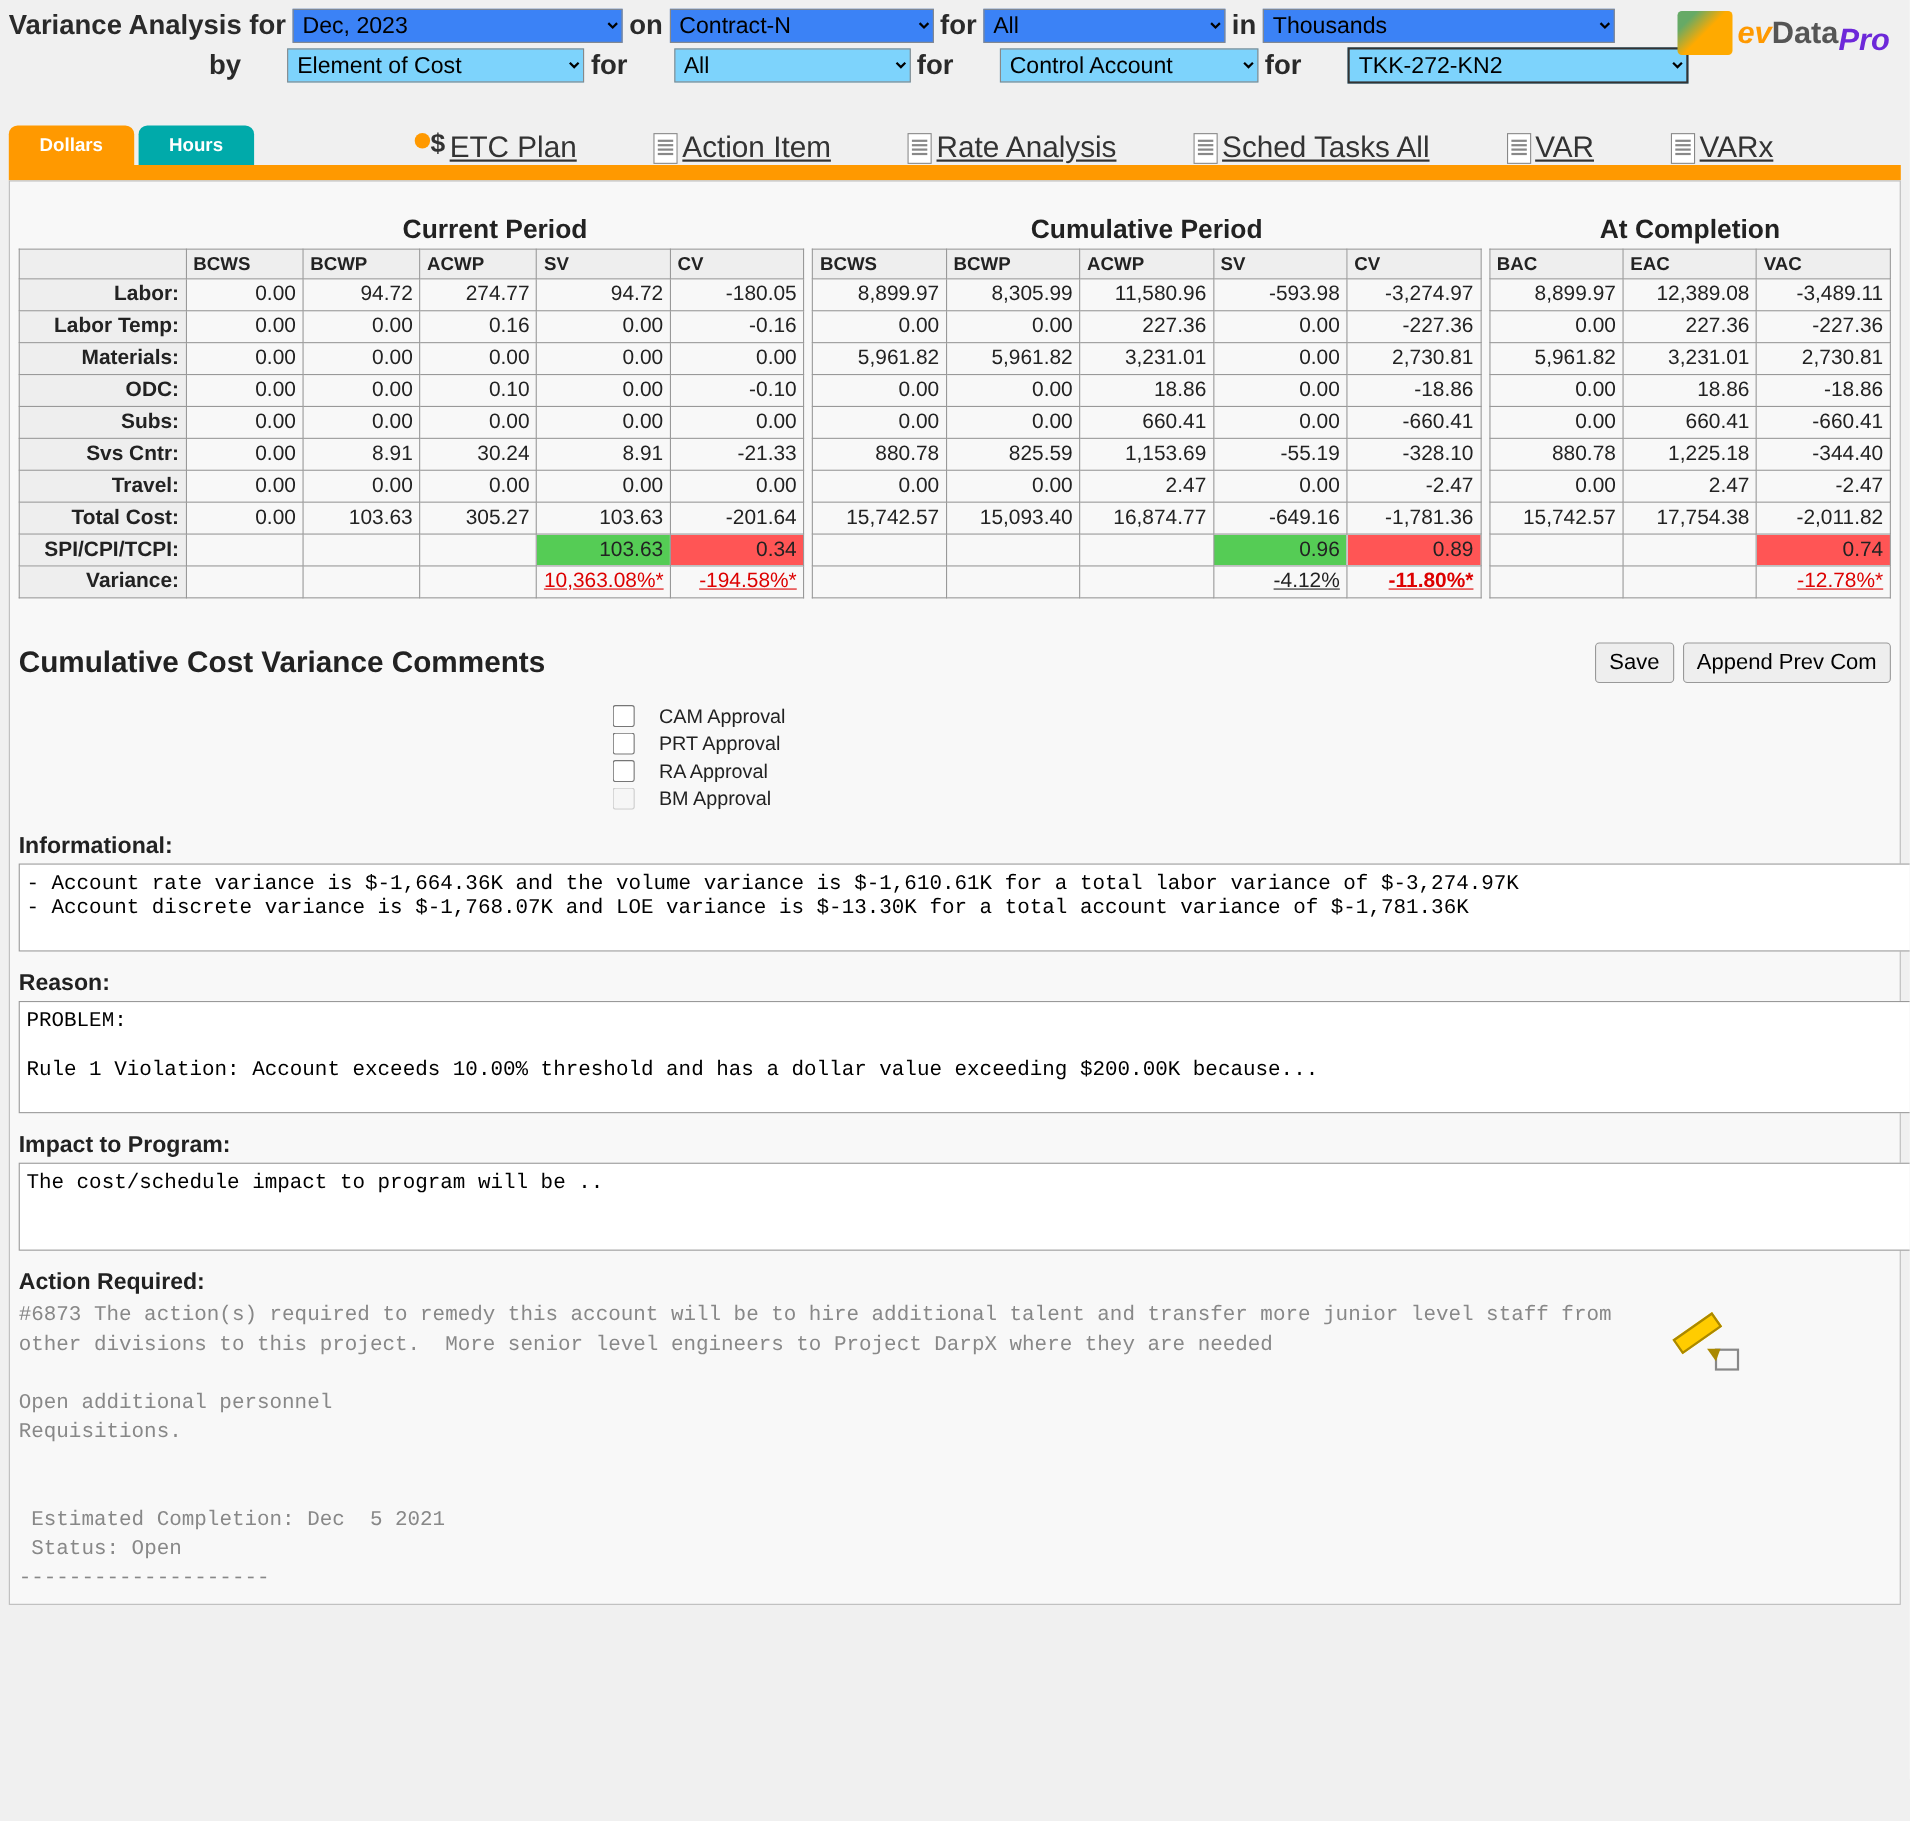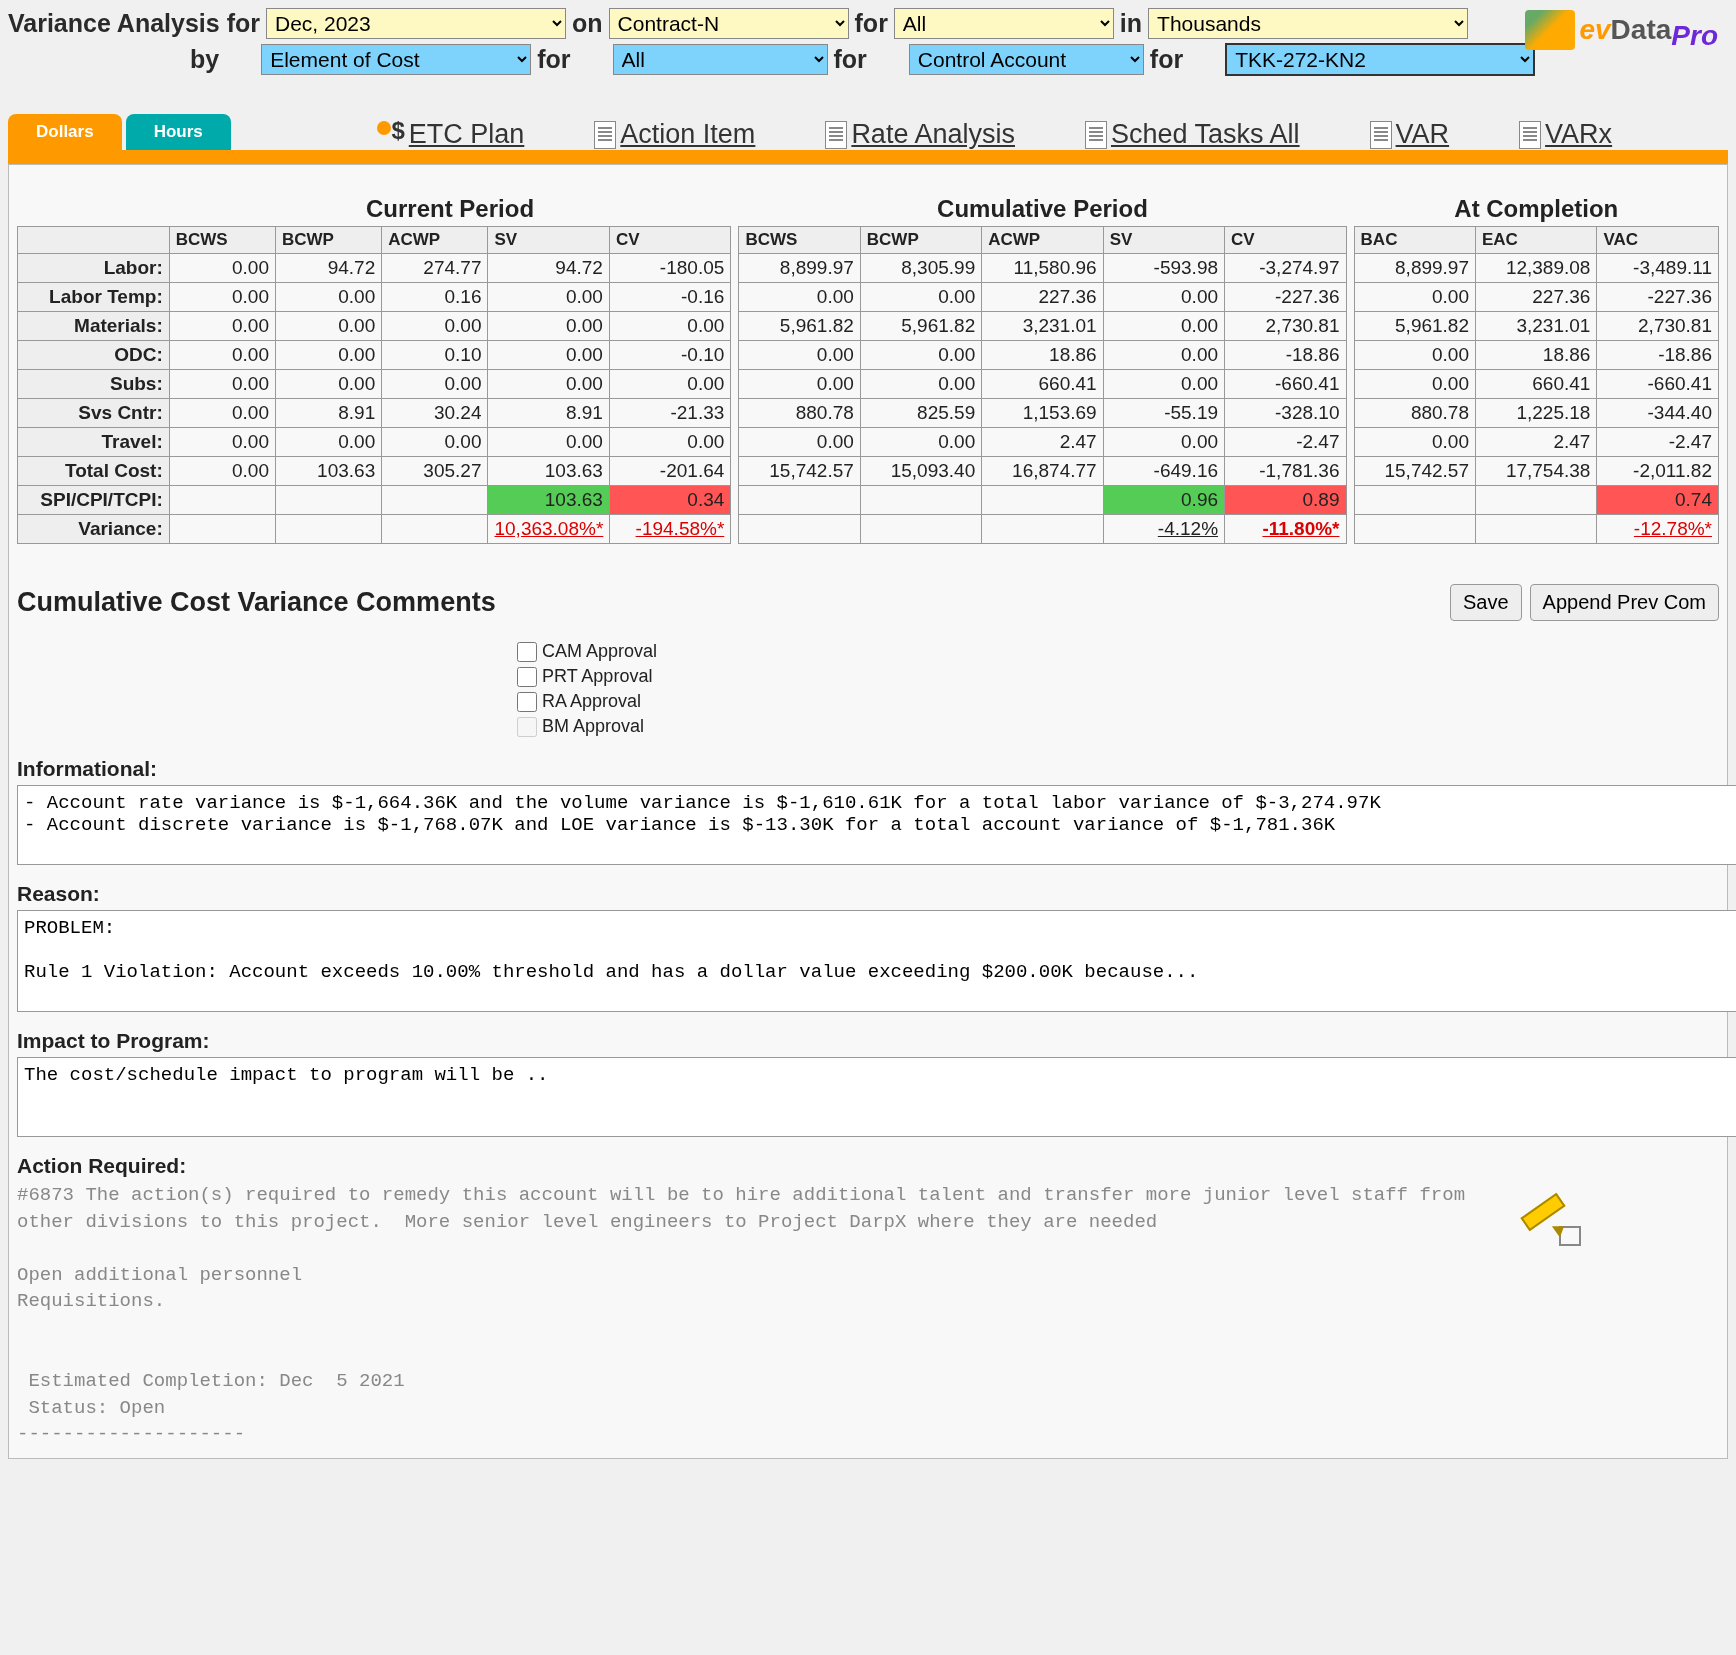--- a/index.html
+++ b/index.html
@@ -1,20 +1,20 @@
 <!DOCTYPE html>
 <html><head>
   <meta charset="utf-8">
   <style>
     * { box-sizing: border-box; margin: 0; padding: 0; }
     body { font-family: Arial, Helvetica, sans-serif; background: #f0f0f0; font-size: 14px; color: #222; }
     .page { width: 1736px; margin: 0; padding: 8px; }
     .header-line { display: flex; align-items: center; gap: 6px; flex-wrap: wrap; margin-bottom: 4px; position: relative; }
     .header-line .lbl { font-size: 25px; font-weight: bold; color: #2a2a2a; }
-    .header-line select { font-size: 21px; padding: 2px 4px; background: #fef9c3; border: 1px solid #888; }
+    .header-line select { font-size: 21px; padding: 2px 4px; background: #3b82f6; border: 1px solid #888; }
     .logo { position: absolute; right: 10px; top: 0; display: flex; align-items: center; }
     .logo-img { width: 50px; height: 40px; background: linear-gradient(135deg, #6a6 20%, #fa0 50%); border-radius: 4px; margin-right: 4px; }
     .logo-txt1 { font-size: 28px; color: #f90; font-weight: bold; font-style: italic; }
     .logo-txt2 { font-size: 28px; color: #555; font-weight: bold; }
     .logo-txt3 { font-size: 28px; color: #6d28d9; font-weight: bold; font-style: italic; margin-top: 12px; }
     .second-line { display: flex; align-items: center; gap: 6px; margin-left: 182px; margin-bottom: 10px; }
     .second-line .lbl { font-size: 25px; font-weight: bold; color: #2a2a2a; }
     .second-line select { font-size: 21px; padding: 2px 4px; background: #7dd3fc; border: 1px solid #888; margin-left: 36px; }
 
     .tab-bar { display: flex; align-items: flex-end; height: 44px; margin-top: 30px; background: #f0f0f0; position: relative; }
@@ -42,21 +42,21 @@
     .main-table .red { background: #f55; }
     .main-table .redtext { color: #d00; text-decoration: underline; text-align: right; }
     .main-table td.spacer, .main-table th.spacer { border: none; width: 8px; padding: 0; background: transparent; }
 
     .comments-section { margin-top: 40px; }
     .comments-header { display: flex; justify-content: space-between; align-items: center; margin-bottom: 10px; }
     .comments-header h2 { font-size: 27px; font-weight: bold; }
     .comments-header .btns { display: flex; gap: 8px; }
     .comments-header button { font-size: 20px; padding: 6px 12px; background: #eee; border: 1px solid #999; border-radius: 4px; cursor: pointer; }
     .approvals { margin: 20px 0 20px 500px; }
-    .approvals div { display: flex; align-items: flex-end; gap: 5px; font-size: 18px; margin-bottom: 4px; }
+    .approvals div { display: flex; align-items: flex-start; gap: 22px; font-size: 18px; margin-bottom: 4px; margin-left: 40px; }
     .approvals input[type=checkbox] { width: 20px; height: 20px; }
     .field-label { font-size: 21px; font-weight: bold; margin-top: 14px; margin-bottom: 4px; }
     textarea { width: 1736px; font-family: 'Courier New', monospace; font-size: 19px; padding: 6px; border: 1px solid #999; background: #fff; resize: both; }
     .action-text { font-family: 'Courier New', monospace; font-size: 19px; color: #888; width: 1480px; white-space: pre-wrap; line-height: 1.4; }
     .action-wrap { display: flex; align-items: flex-start; gap: 20px; }
     .pencil-icon { width: 60px; height: 50px; position: relative; margin-top: 10px; }
     .pencil-icon::before { content: ""; position: absolute; width: 40px; height: 12px; background: #fc0; border: 2px solid #a80; transform: rotate(-35deg); left: 4px; top: 12px; }
     .pencil-icon::after { content: ""; position: absolute; width: 0; height: 0; border-left: 10px solid #a80; border-top: 7px solid transparent; border-bottom: 7px solid transparent; transform: rotate(-35deg); left: 38px; top: 30px; }
     .pencil-box { position: absolute; right: -4px; bottom: -4px; width: 22px; height: 20px; border: 2px solid #888; background: #f8f8f8; }
 

